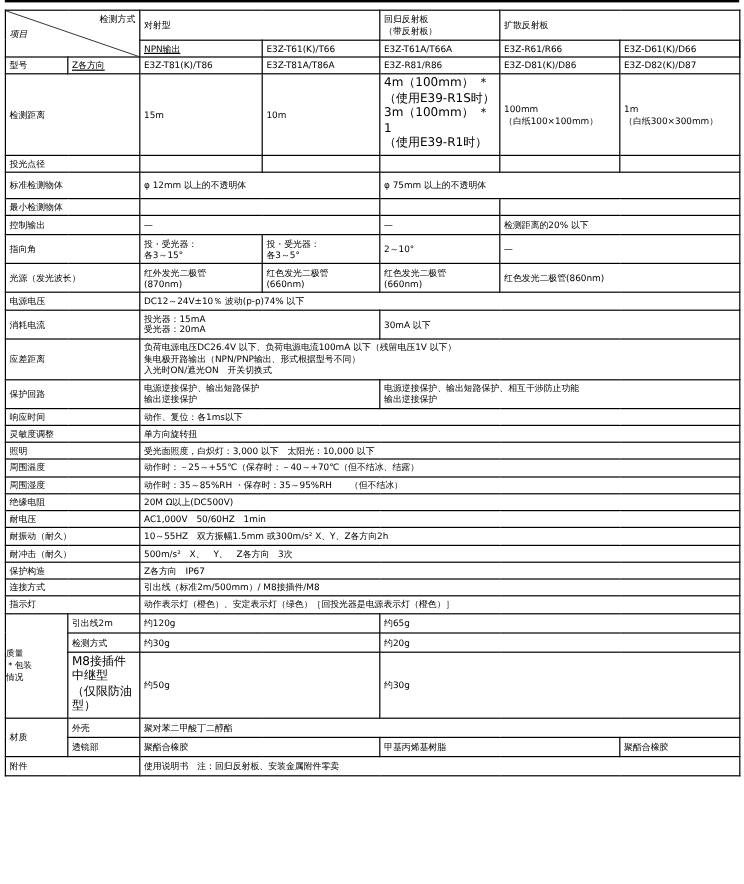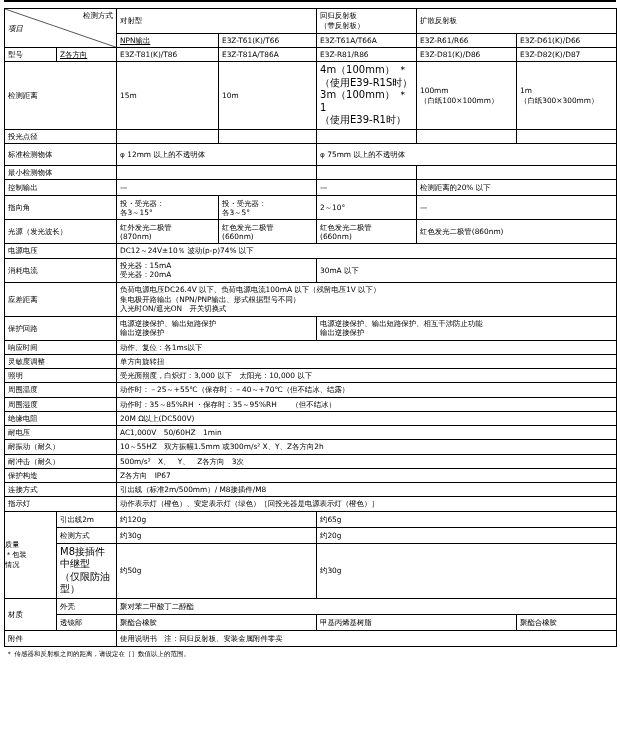--- a/index.html
+++ b/index.html
@@ -328,14 +328,13 @@
         <td>聚酯合橡胶</td>
       </tr>
 
       <tr style="height:16px">
         <td colspan="2" class="rowlabel">附件</td>
         <td colspan="5">使用说明书　注：回归反射板、安装金属附件零卖</td>
       </tr>
     </tbody>
   </table>
 
-  <div class="footnote">＊ 传感器和反射板之间的距离，请设定在［］数值以上的范围。</div>
 </div>
 
 </body></html>

